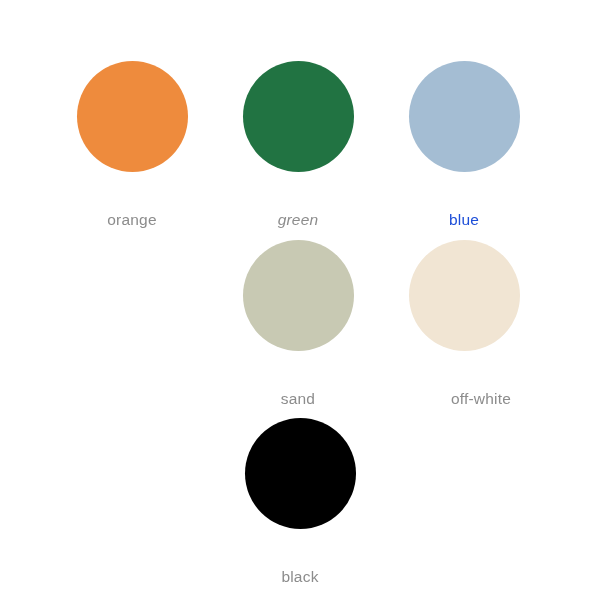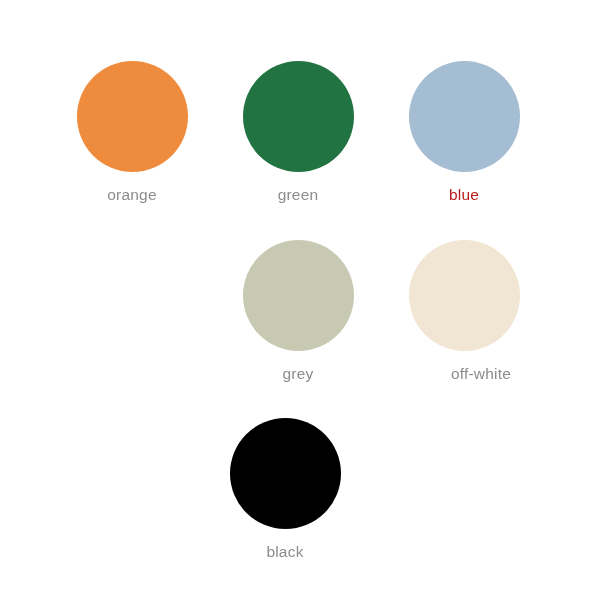--- a/index.html
+++ b/index.html
@@ -30,20 +30,21 @@
     height: 600px;
   }
 
   
   .swatch {
     position: absolute;
     width: 166px;
     display: flex;
     flex-direction: column;
     align-items: center;
+    gap: 25px;
   }
 
   .swatch-dot {
     width: 111px;
     height: 111px;
     border-radius: 50%;
     display: block;
   }
 
   .swatch-label {
@@ -53,54 +54,54 @@
     line-height: 19px;
     letter-spacing: 0.2px;
     color: #8c8c8c;
     text-align: center;
     white-space: nowrap;
     font-weight: 400;
   }
 
   
   .pos-r1c1 { left: 49px;  top: 61px; }
-  .pos-r1c2 { left: 215px; top: 61px; }
+  .pos-r1c2 { left: 215px; top: 61px; font-style: italic; }
   .pos-r1c3 { left: 381px; top: 61px; }
   
   .pos-r2c1 { left: 49px;  top: 240px; }
   .pos-r2c2 { left: 215px; top: 240px; }
   .pos-r2c3 { left: 381px; top: 240px; }
   
-  .pos-r3c2 { left: 202px; top: 418px; }
+  .pos-r3c2 { left: 217px; top: 418px; }
 </style>
 </head>
 <body style="background: rgb(255, 255, 255);">
 
 <div class="palette">
   <div class="swatch-grid">
 
     <div class="swatch pos-r1c1">
       <span class="swatch-dot" style="background:#ee8b3d"></span>
       <span class="swatch-label" style="color: rgb(140, 140, 140);">orange</span>
     </div>
 
     <div class="swatch pos-r1c2">
       <span class="swatch-dot" style="background:#217342"></span>
       <span class="swatch-label" style="color: rgb(140, 140, 140);">green</span>
     </div>
 
     <div class="swatch pos-r1c3">
       <span class="swatch-dot" style="background:#a4bdd3"></span>
-      <span class="swatch-label" style="color: #b91c1c;">blue</span>
+      <span class="swatch-label" style="color: #1d4ed8;">blue</span>
     </div>
 
 
     <div class="swatch pos-r2c2">
       <span class="swatch-dot" style="background:#c8c9b3"></span>
-      <span class="swatch-label" style="color: rgb(140, 140, 140);">grey</span>
+      <span class="swatch-label" style="color: rgb(140, 140, 140);">sand</span>
     </div>
 
     <div class="swatch pos-r2c3">
       <span class="swatch-dot" style="background:#f1e5d3"></span>
       <span class="swatch-label" style="color: rgb(140, 140, 140); margin-left: 34px;">off-white</span>
     </div>
 
     <div class="swatch pos-r3c2">
       <span class="swatch-dot" style="background:#000000"></span>
       <span class="swatch-label" style="color: rgb(140, 140, 140);">black</span>

